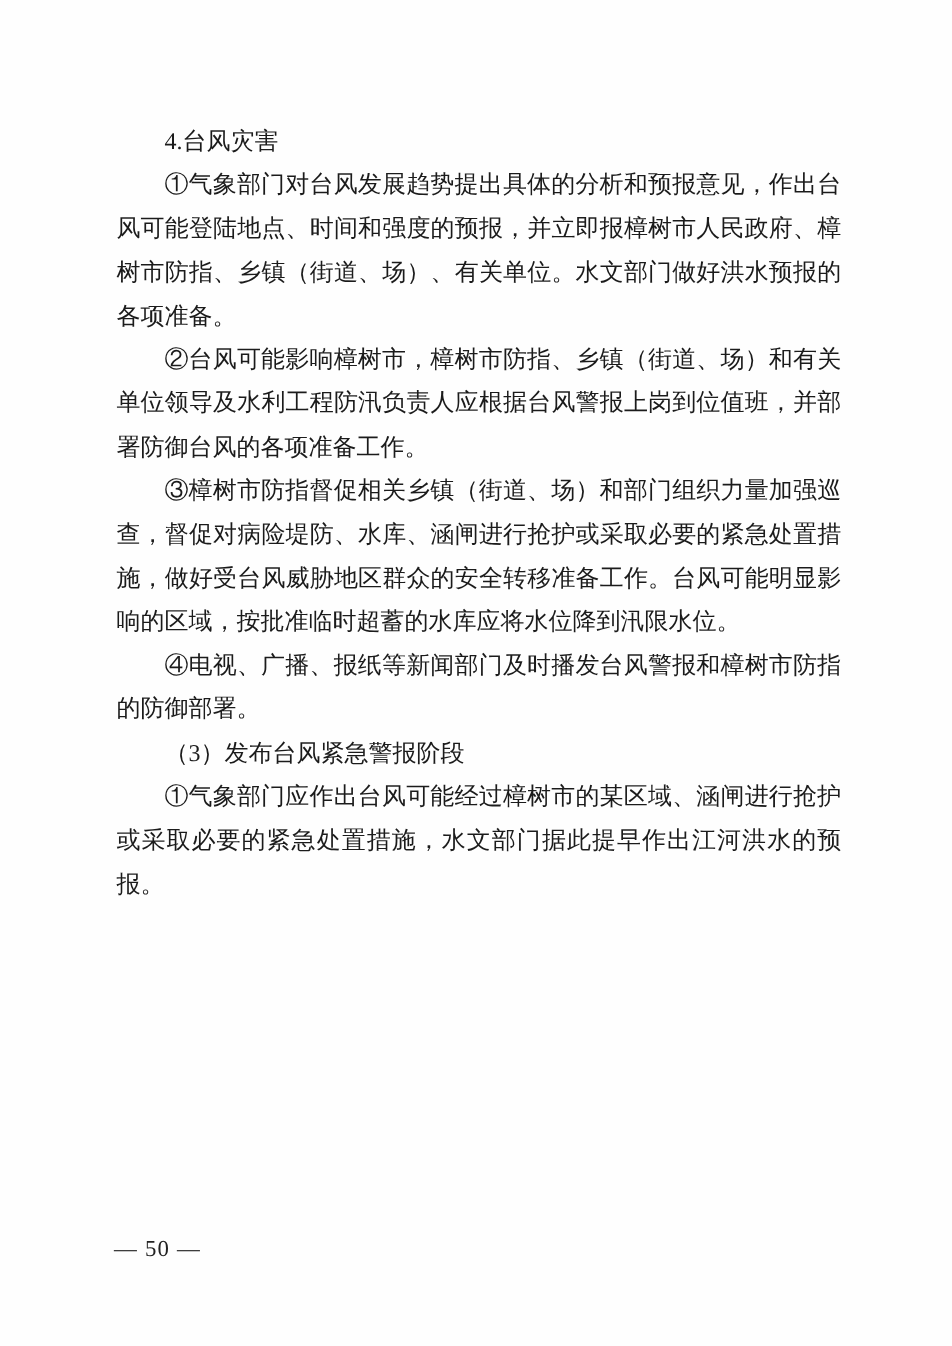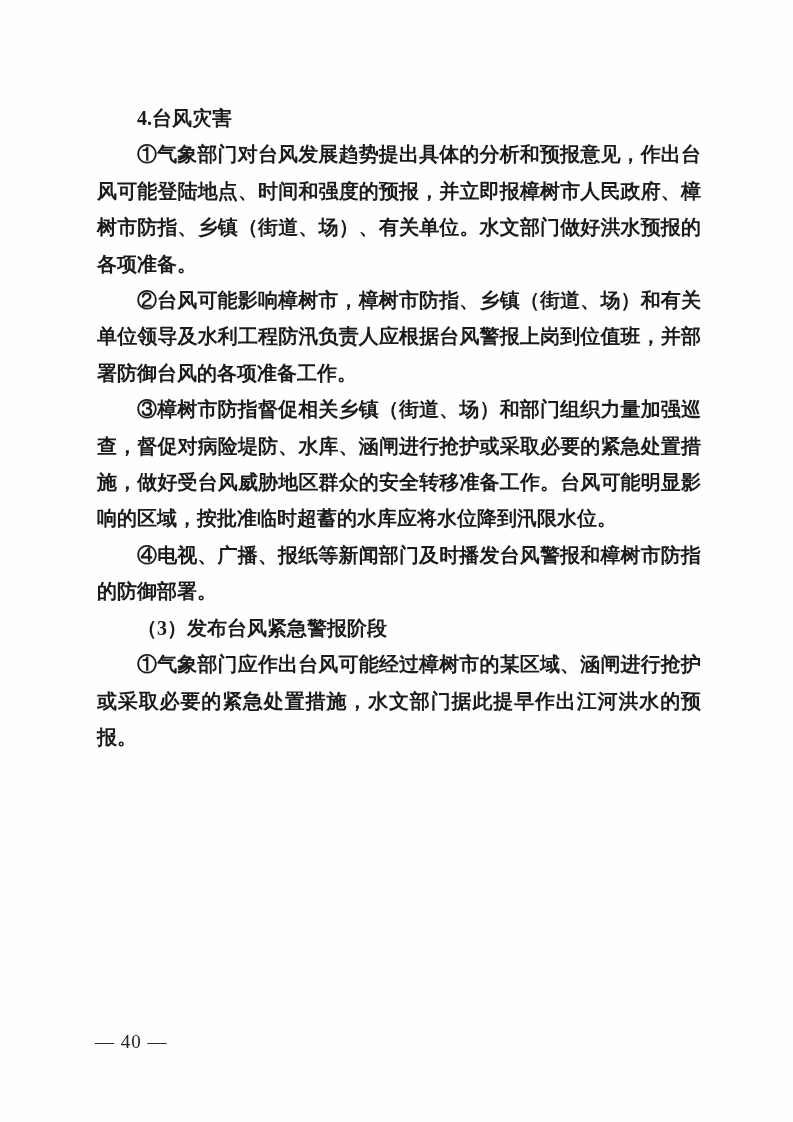--- a/index.html
+++ b/index.html
@@ -27,21 +27,21 @@
     left: 97px;
     top: 100px;
     width: 604px;
   }
   .para {
     margin: 0;
     font-size: 20px;
     line-height: 36.4px;
     text-indent: 2em;
     text-align: justify;
-    font-weight: 700;
+    font-weight: 400;
     word-break: break-all;
   }
   .footer {
     position: absolute;
     left: 95px;
     top: 1031px;
     font-size: 19px;
     letter-spacing: 1px;
     color: #222;
     white-space: pre;
@@ -53,14 +53,14 @@
 <div class="page">
   <div class="content">
     <p class="para">4.台风灾害</p>
     <p class="para">①气象部门对台风发展趋势提出具体的分析和预报意见，作出台风可能登陆地点、时间和强度的预报，并立即报樟树市人民政府、樟树市防指、乡镇（街道、场）、有关单位。水文部门做好洪水预报的各项准备。</p>
     <p class="para">②台风可能影响樟树市，樟树市防指、乡镇（街道、场）和有关单位领导及水利工程防汛负责人应根据台风警报上岗到位值班，并部署防御台风的各项准备工作。</p>
     <p class="para">③樟树市防指督促相关乡镇（街道、场）和部门组织力量加强巡查，督促对病险堤防、水库、涵闸进行抢护或采取必要的紧急处置措施，做好受台风威胁地区群众的安全转移准备工作。台风可能明显影响的区域，按批准临时超蓄的水库应将水位降到汛限水位。</p>
     <p class="para">④电视、广播、报纸等新闻部门及时播发台风警报和樟树市防指的防御部署。</p>
     <p class="para">（3）发布台风紧急警报阶段</p>
     <p class="para">①气象部门应作出台风可能经过樟树市的某区域、涵闸进行抢护或采取必要的紧急处置措施，水文部门据此提早作出江河洪水的预报。</p>
   </div>
-  <div class="footer">— 40 —</div>
+  <div class="footer">— 50 —</div>
 </div>
 
 </body></html>

